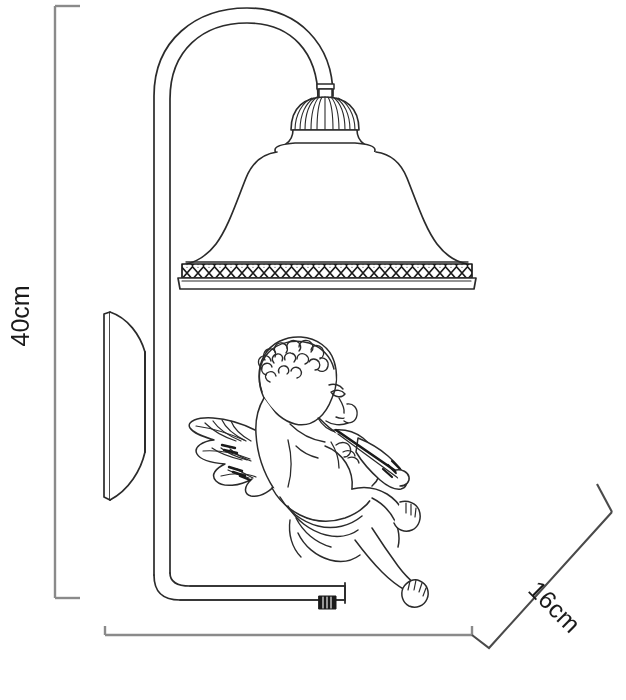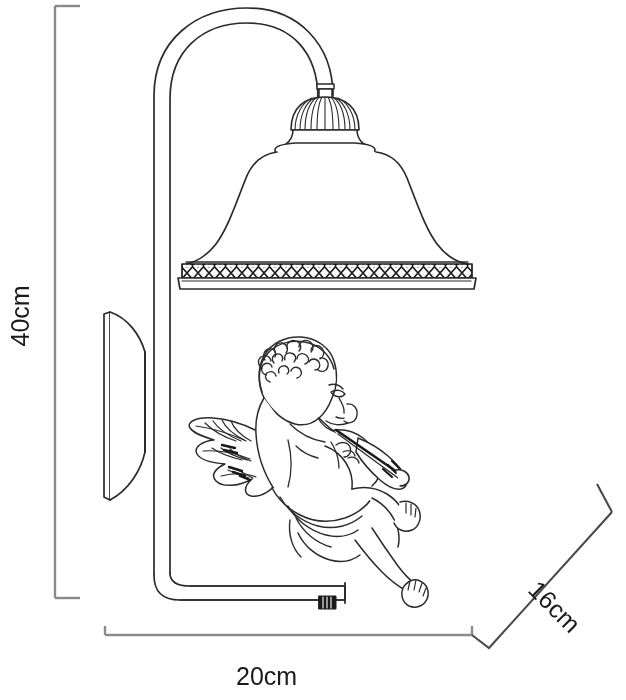--- a/index.html
+++ b/index.html
@@ -359,17 +359,16 @@
           </g>
         </g>
 
       </g>
 
     </g>
   </svg>
 
   <div class="dim-label" id="label-height">40cm</div>
 
-  <div class="dim-label" id="label-width">20cm</div>
 
   <div class="dim-label" id="label-depth">16cm</div>
 
 </div>
 
 </body></html>

